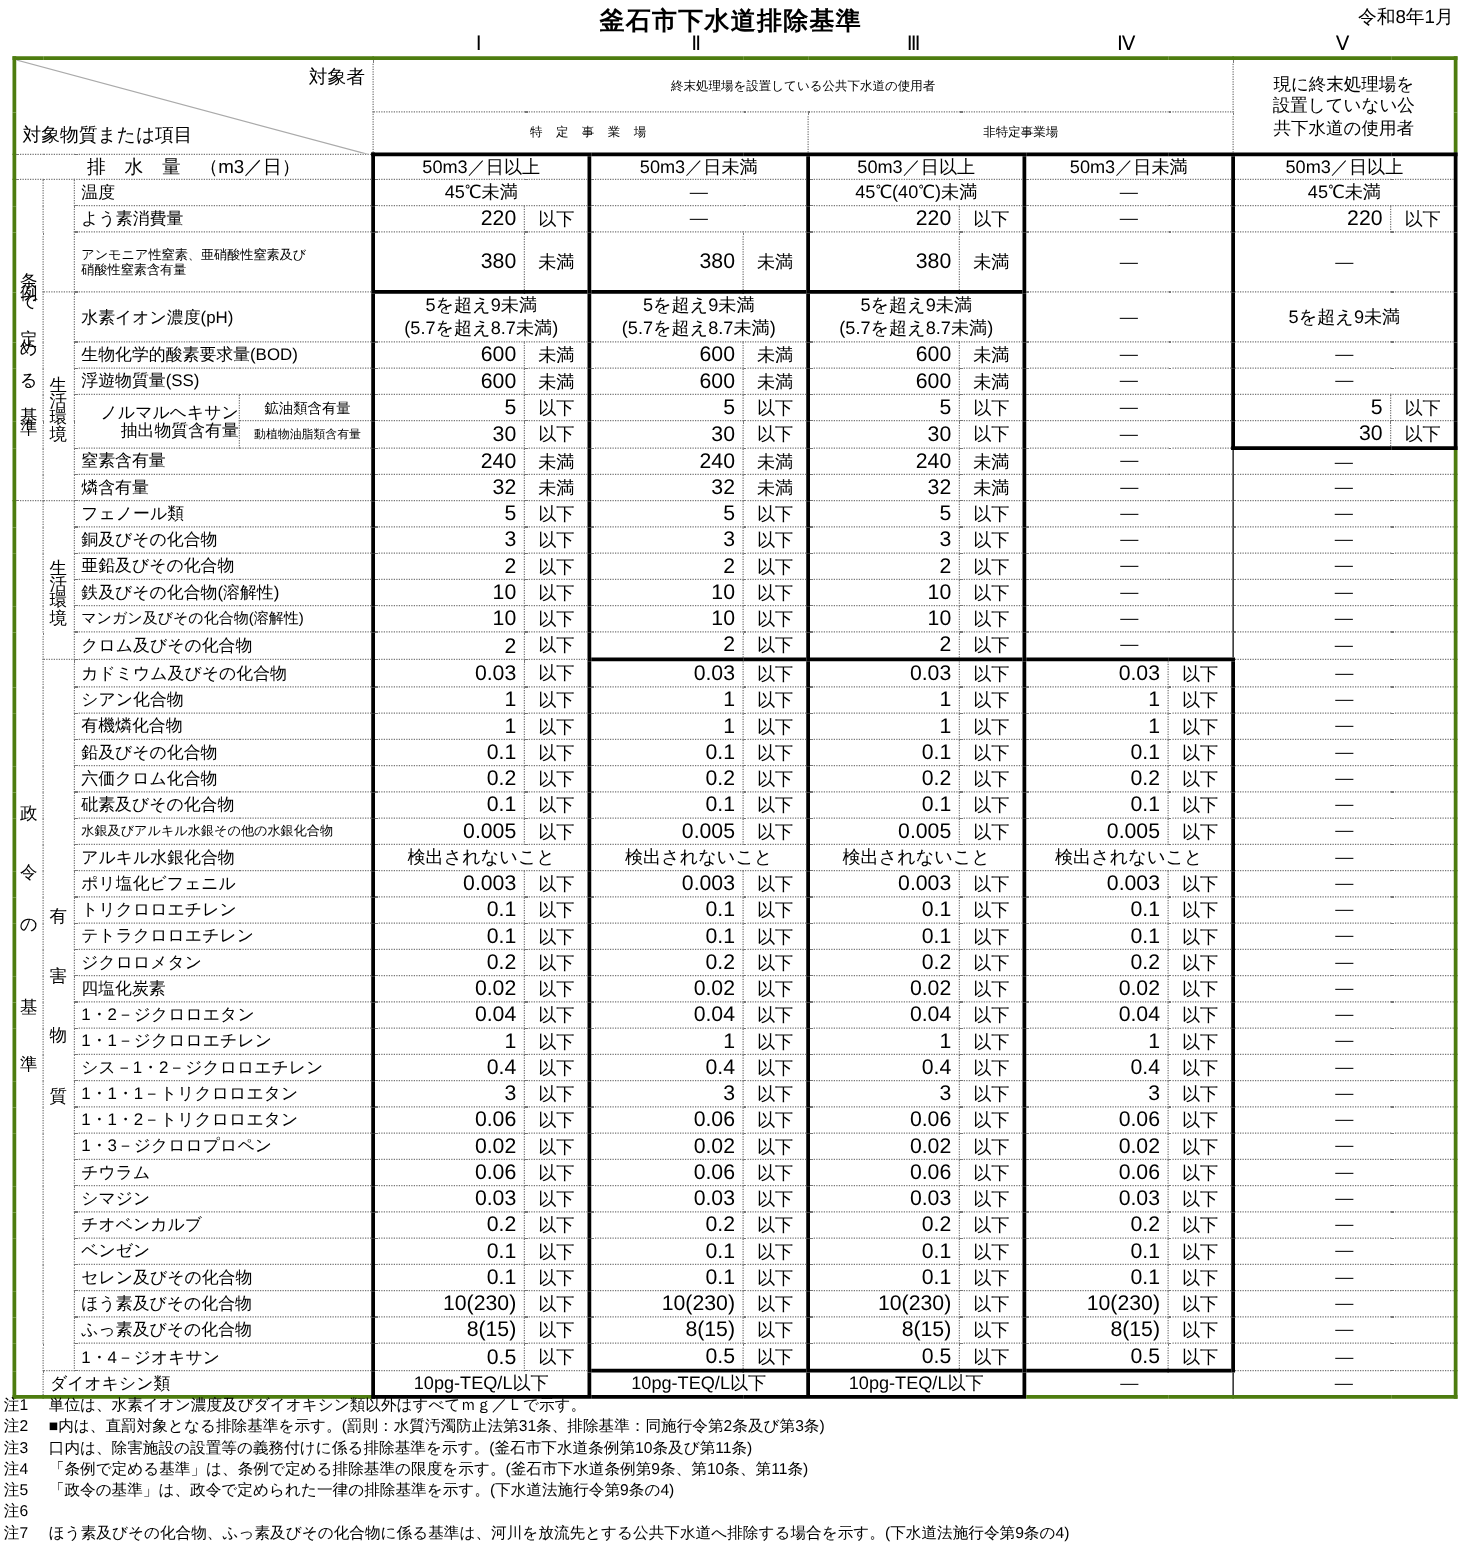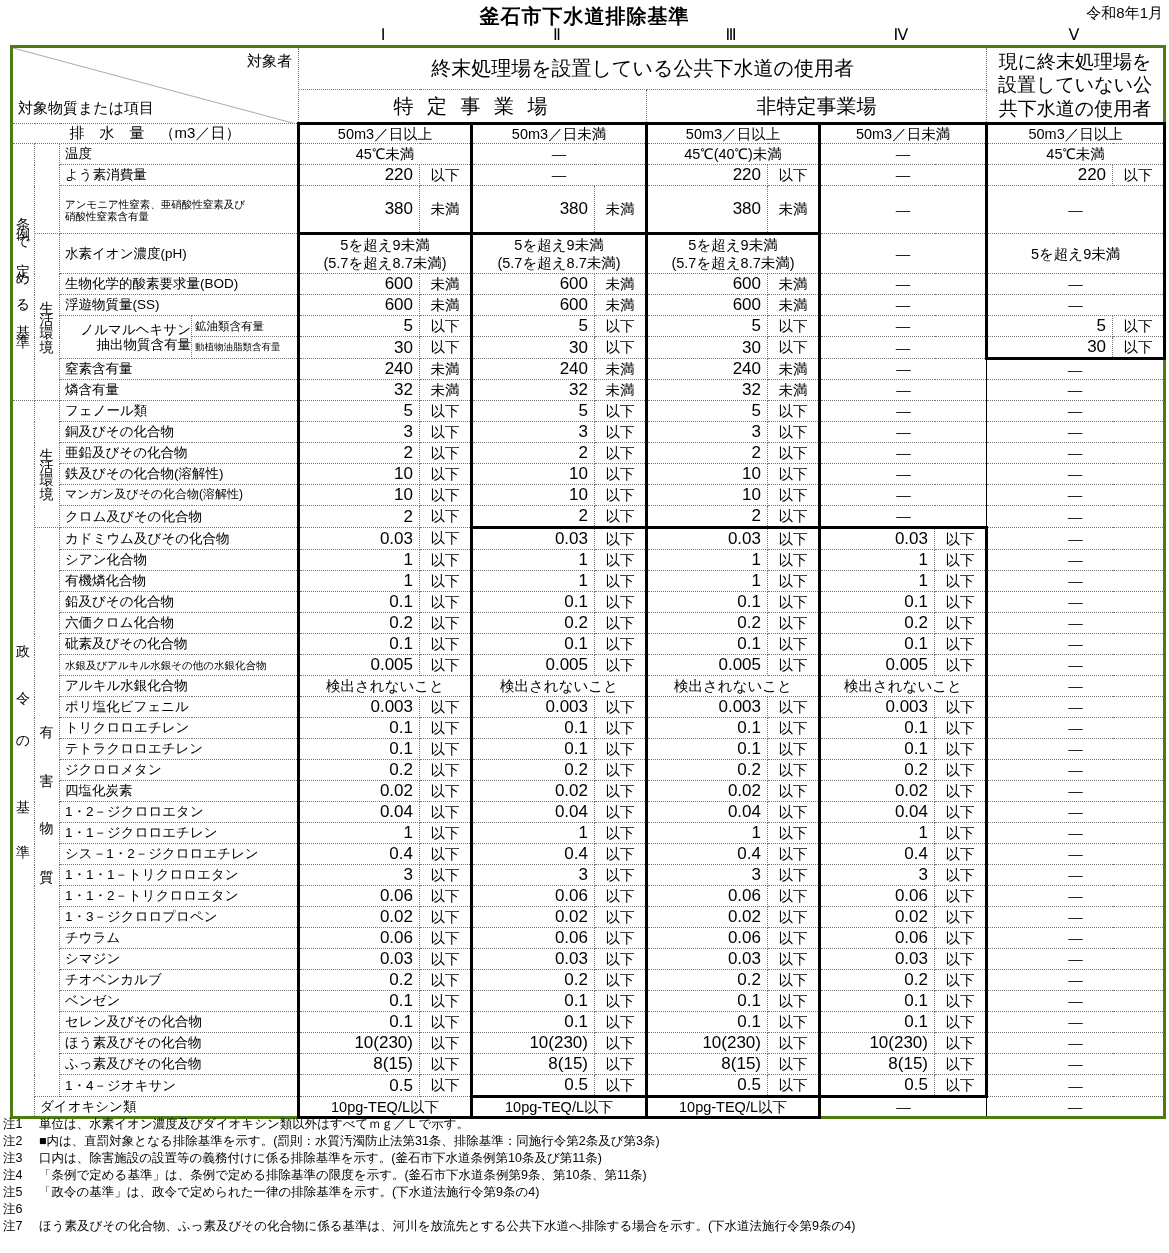--- a/index.html
+++ b/index.html
@@ -10,38 +10,38 @@
   .numeral{position:absolute;top:25px;transform:translateX(-50%);font-size:16px;font-family:"Liberation Serif",serif;}
   table{position:absolute;left:10px;top:45px;width:1153px;border-collapse:collapse;table-layout:fixed;
         border:3px solid #4d7c0f;}
   td{border:1px dotted #777;padding:0;overflow:hidden;vertical-align:middle;}
   
   .blb{border-left:3px solid #000;} .btb{border-top:3px solid #000;}
   .bbb{border-bottom:3px solid #000;} .brb{border-right:3px solid #000;}
   .bls{border-left:1px solid #000;}
   
   .h1{height:43px;} .h2{height:34px;margin-left:32px;} .hs{height:18px;}
-  .hc{text-align:center;font-size:20px;}
+  .hc{text-align:center;font-size:10px;}
   .ls2{letter-spacing:4px;}
-  .vhead{font-size:19px;line-height:1.22;white-space:pre-line;}
+  .vhead{font-size:14px;line-height:1.22;white-space:pre-line;}
   .diag{position:relative;}
   .diag svg{position:absolute;left:0;top:0;}
   .dg-tr{position:absolute;right:6px;top:4px;font-size:15px;}
   .dg-bl{position:absolute;left:5px;bottom:5px;font-size:15px;}
   .hlbl{text-align:center;font-size:15px;}
   
   .r21{height:21px;} .r48{height:48px;} .r40{height:40px;}
   .n{text-align:right;padding-right:6px;font-size:17px;}
   .u{text-align:center;font-size:14.5px;}
   .c{text-align:center;font-size:14.5px;white-space:pre-line;line-height:1.25;}
   .dash{color:#222;}
   .lbl{font-size:13.5px;padding-left:5px;white-space:pre-line;line-height:1.15;}
   .two{font-size:13.5px;text-align:right;}
   .xs{font-size:10.5px;} .sm{font-size:12px;}
-  .sub{font-size:11.5px;padding-left:3px;} .subxs{font-size:9.5px;}
+  .sub{font-size:11.5px;padding-left:3px;text-align:center;} .subxs{font-size:9.5px;}
   
   .vt{text-align:center;}
   .vt span{writing-mode:vertical-rl;text-orientation:upright;display:inline-block;font-size:14px;}
   .vA span{letter-spacing:10px;} .vB span{letter-spacing:13px;}
   .vC span{letter-spacing:46px;} .vD span{letter-spacing:48px;}
   
   .notes{position:absolute;left:3px;top:1116px;width:1155px;font-size:12.5px;line-height:17px;}
   .note{display:flex;}
   .note .tag{width:36px;flex:none;}
   .note .txt{white-space:pre-line;}

